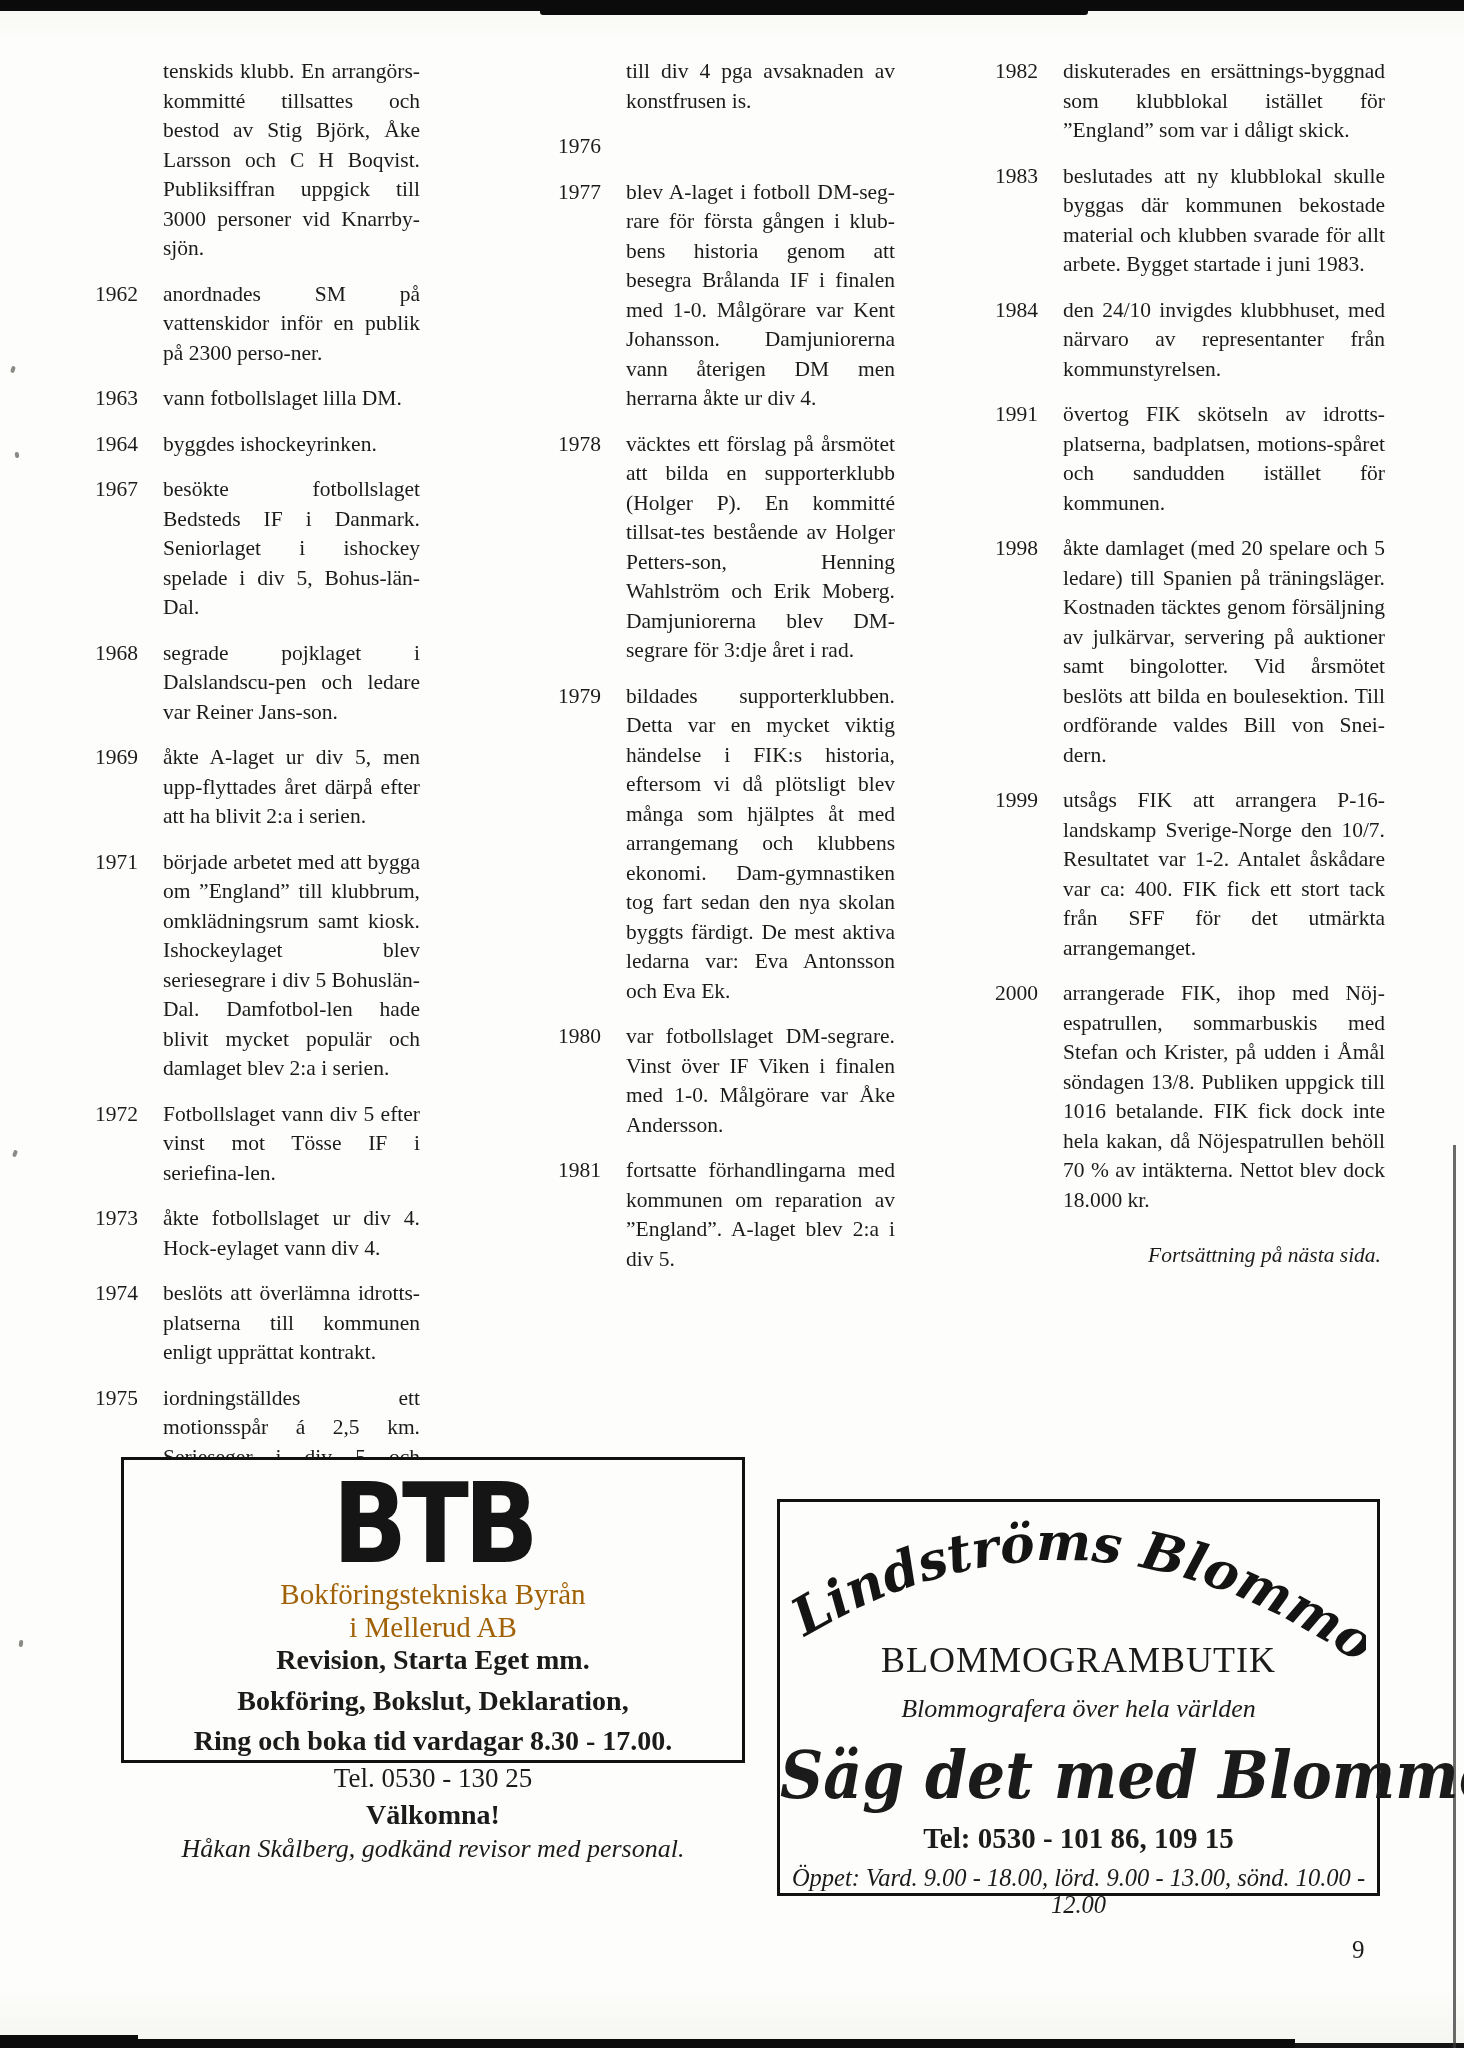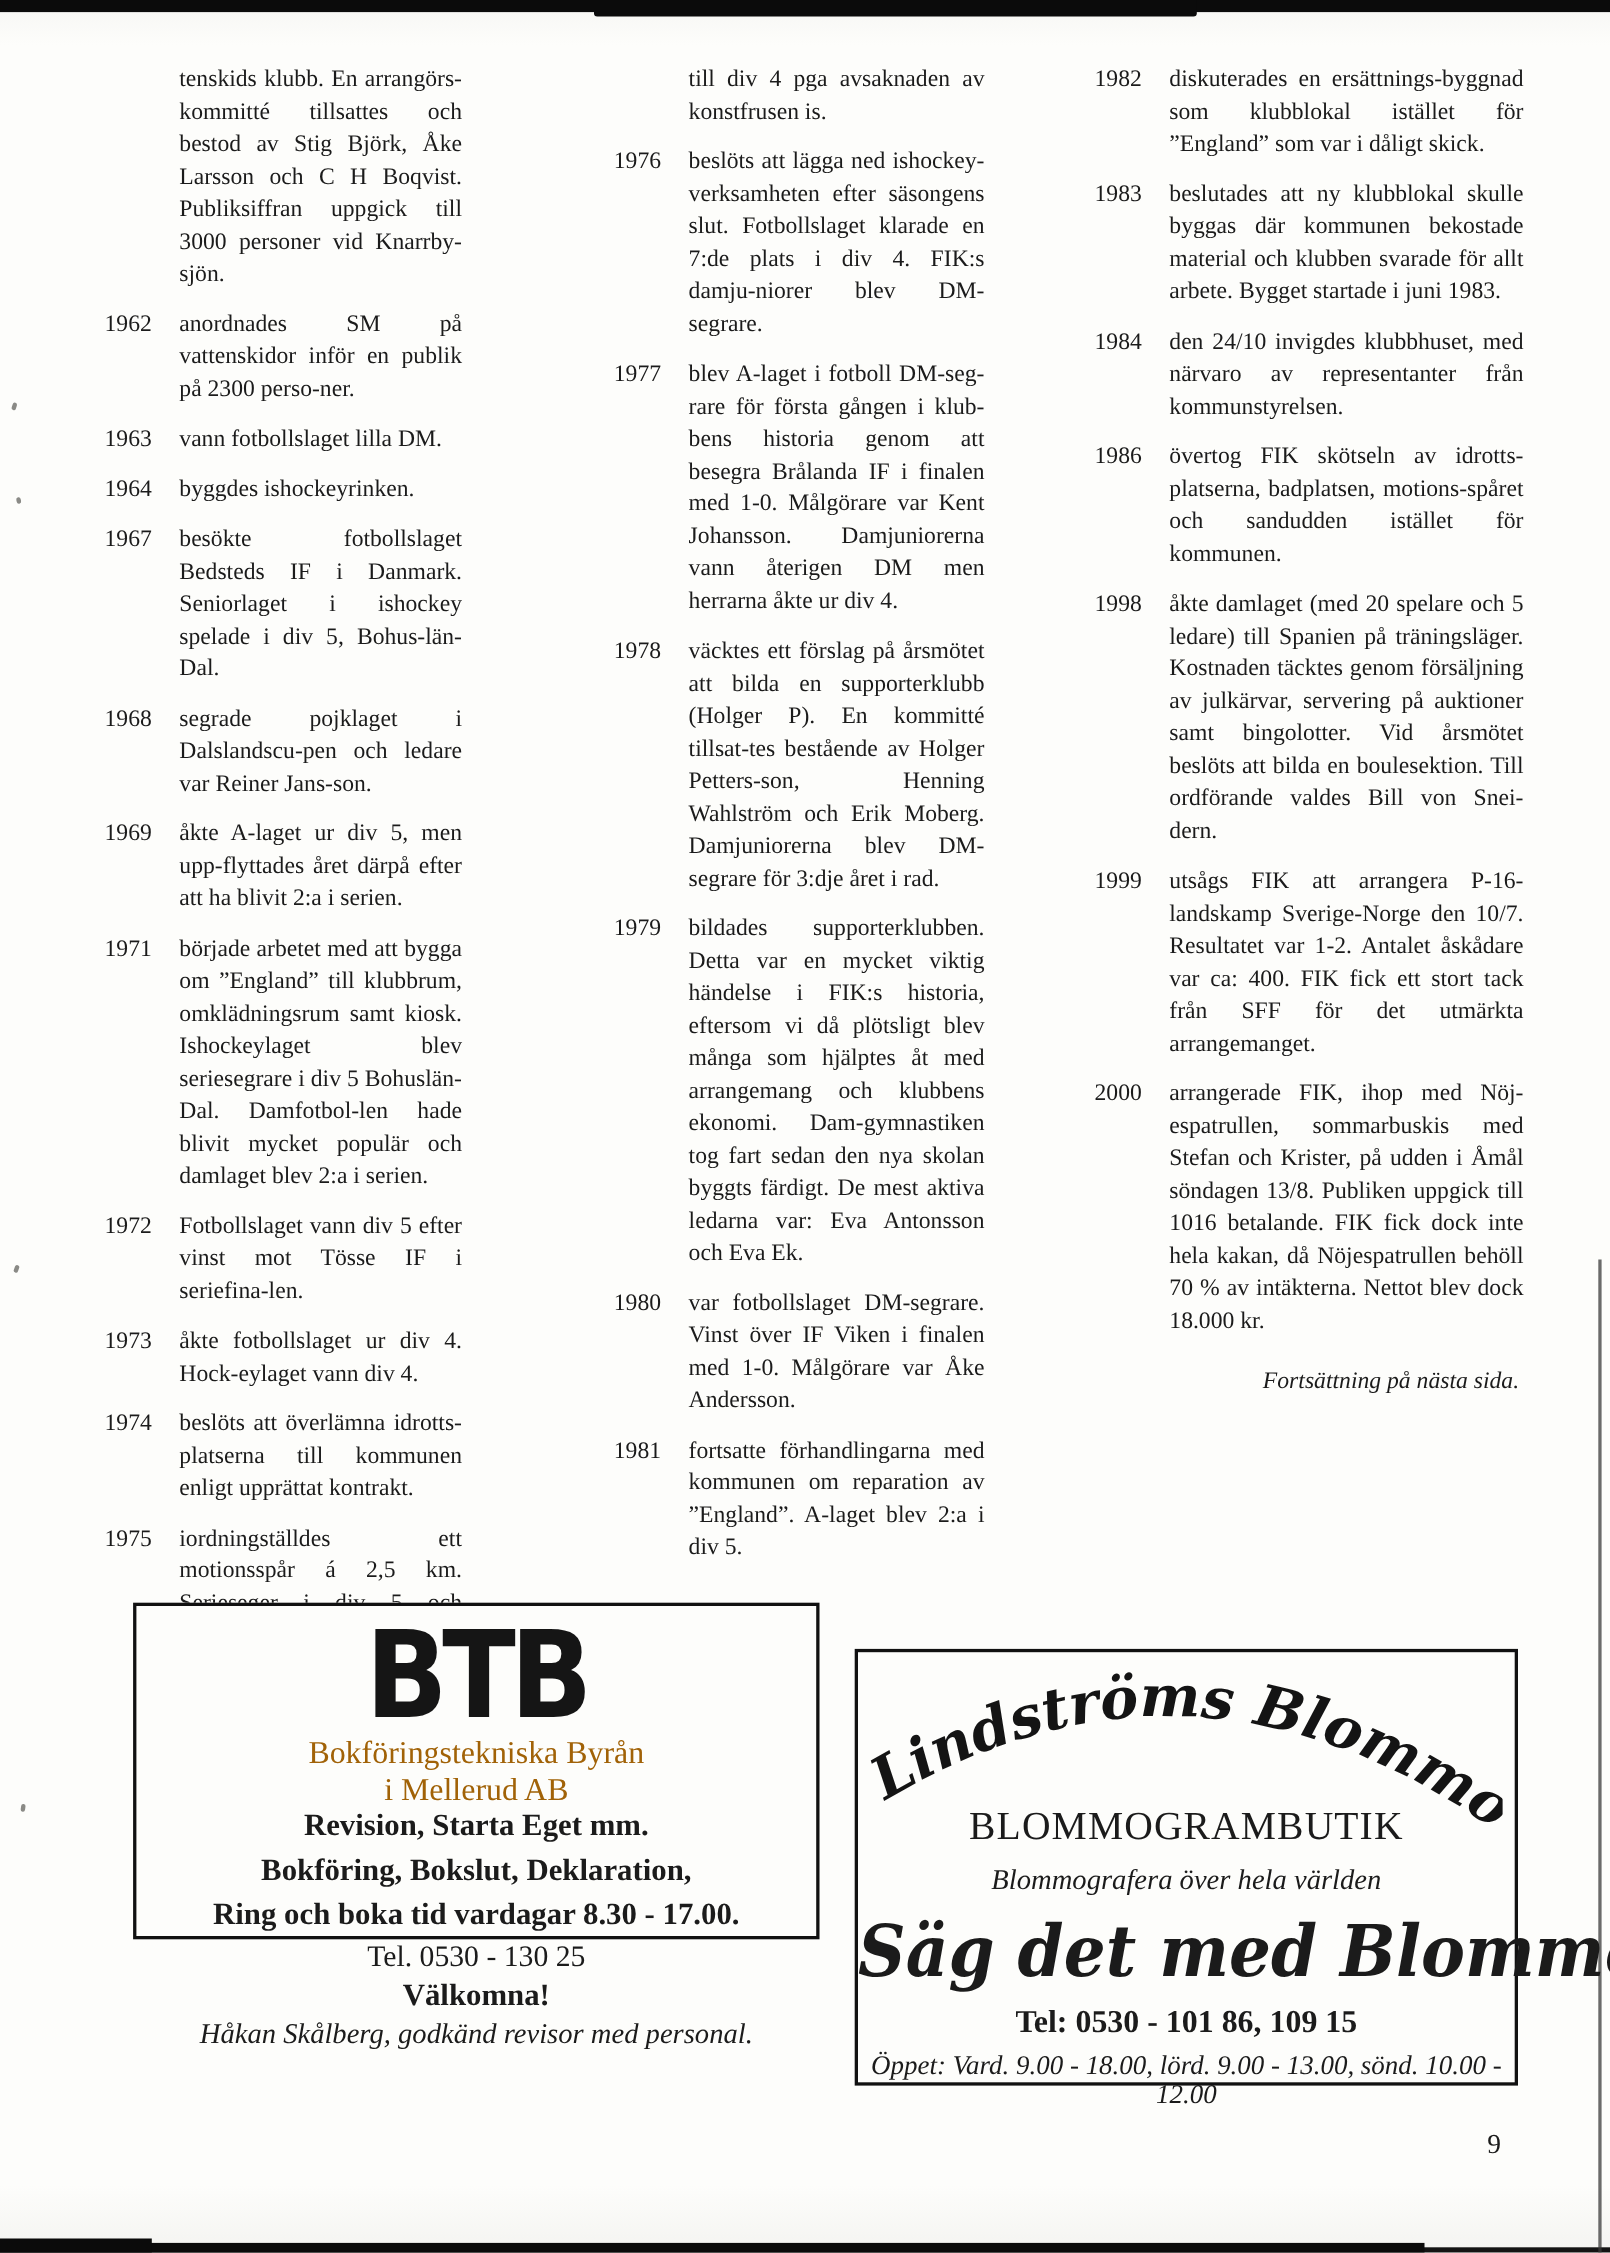--- a/index.html
+++ b/index.html
@@ -126,21 +126,20 @@
     </article>
   </section>
 
   <section class="col col-2">
     <article class="entry">
       <div class="year"></div>
       <div class="etext">till div 4 pga avsaknaden av konstfrusen is.</div>
     </article>
     <article class="entry">
       <div class="year">1976</div>
-      <div class="etext">beslöts att lägga ned ishockey-verksamheten efter säsongens slut. Fotbollslaget klarade en 7:de plats i div 4. FIK:s damju-niorer blev DM-segrare.</div>
     </article>
     <article class="entry">
       <div class="year">1977</div>
       <div class="etext">blev A-laget i fotboll DM-seg-rare för första gången i klub-bens historia genom att besegra Brålanda IF i finalen med 1-0. Målgörare var Kent Johansson. Damjuniorerna vann återigen DM men herrarna åkte ur div 4.</div>
     </article>
     <article class="entry">
       <div class="year">1978</div>
       <div class="etext">väcktes ett förslag på årsmötet att bilda en supporterklubb (Holger P). En kommitté tillsat-tes bestående av Holger Petters-son, Henning Wahlström och Erik Moberg. Damjuniorerna blev DM-segrare för 3:dje året i rad.</div>
     </article>
     <article class="entry">
@@ -164,21 +163,21 @@
     </article>
     <article class="entry">
       <div class="year">1983</div>
       <div class="etext">beslutades att ny klubblokal skulle byggas där kommunen bekostade material och klubben svarade för allt arbete. Bygget startade i juni 1983.</div>
     </article>
     <article class="entry">
       <div class="year">1984</div>
       <div class="etext">den 24/10 invigdes klubbhuset, med närvaro av representanter från kommunstyrelsen.</div>
     </article>
     <article class="entry">
-      <div class="year">1986</div>
+      <div class="year">1991</div>
       <div class="etext">övertog FIK skötseln av idrotts-platserna, badplatsen, motions-spåret och sandudden istället för kommunen.</div>
     </article>
     <article class="entry">
       <div class="year">1998</div>
       <div class="etext">åkte damlaget (med 20 spelare och 5 ledare) till Spanien på träningsläger. Kostnaden täcktes genom försäljning av julkärvar, servering på auktioner samt bingolotter. Vid årsmötet beslöts att bilda en boulesektion. Till ordförande valdes Bill von Snei-dern.</div>
     </article>
     <article class="entry">
       <div class="year">1999</div>
       <div class="etext">utsågs FIK att arrangera P-16-landskamp Sverige-Norge den 10/7. Resultatet var 1-2. Antalet åskådare var ca: 400. FIK fick ett stort tack från SFF för det utmärkta arrangemanget.</div>
     </article>

